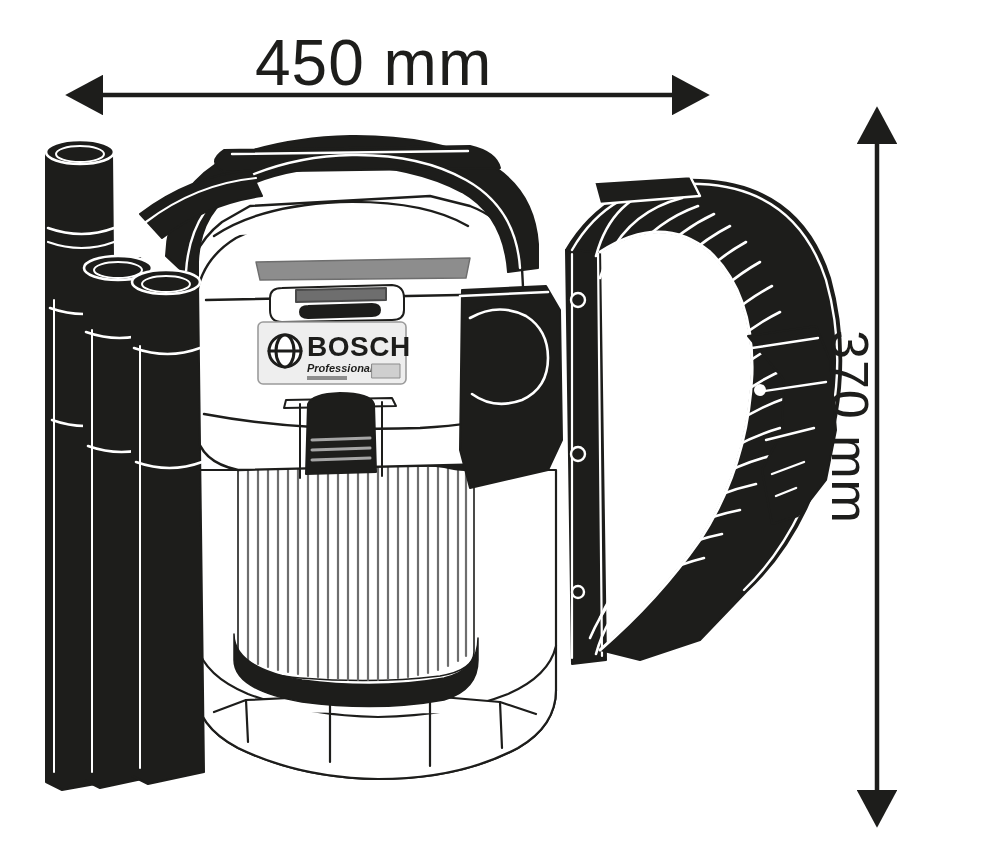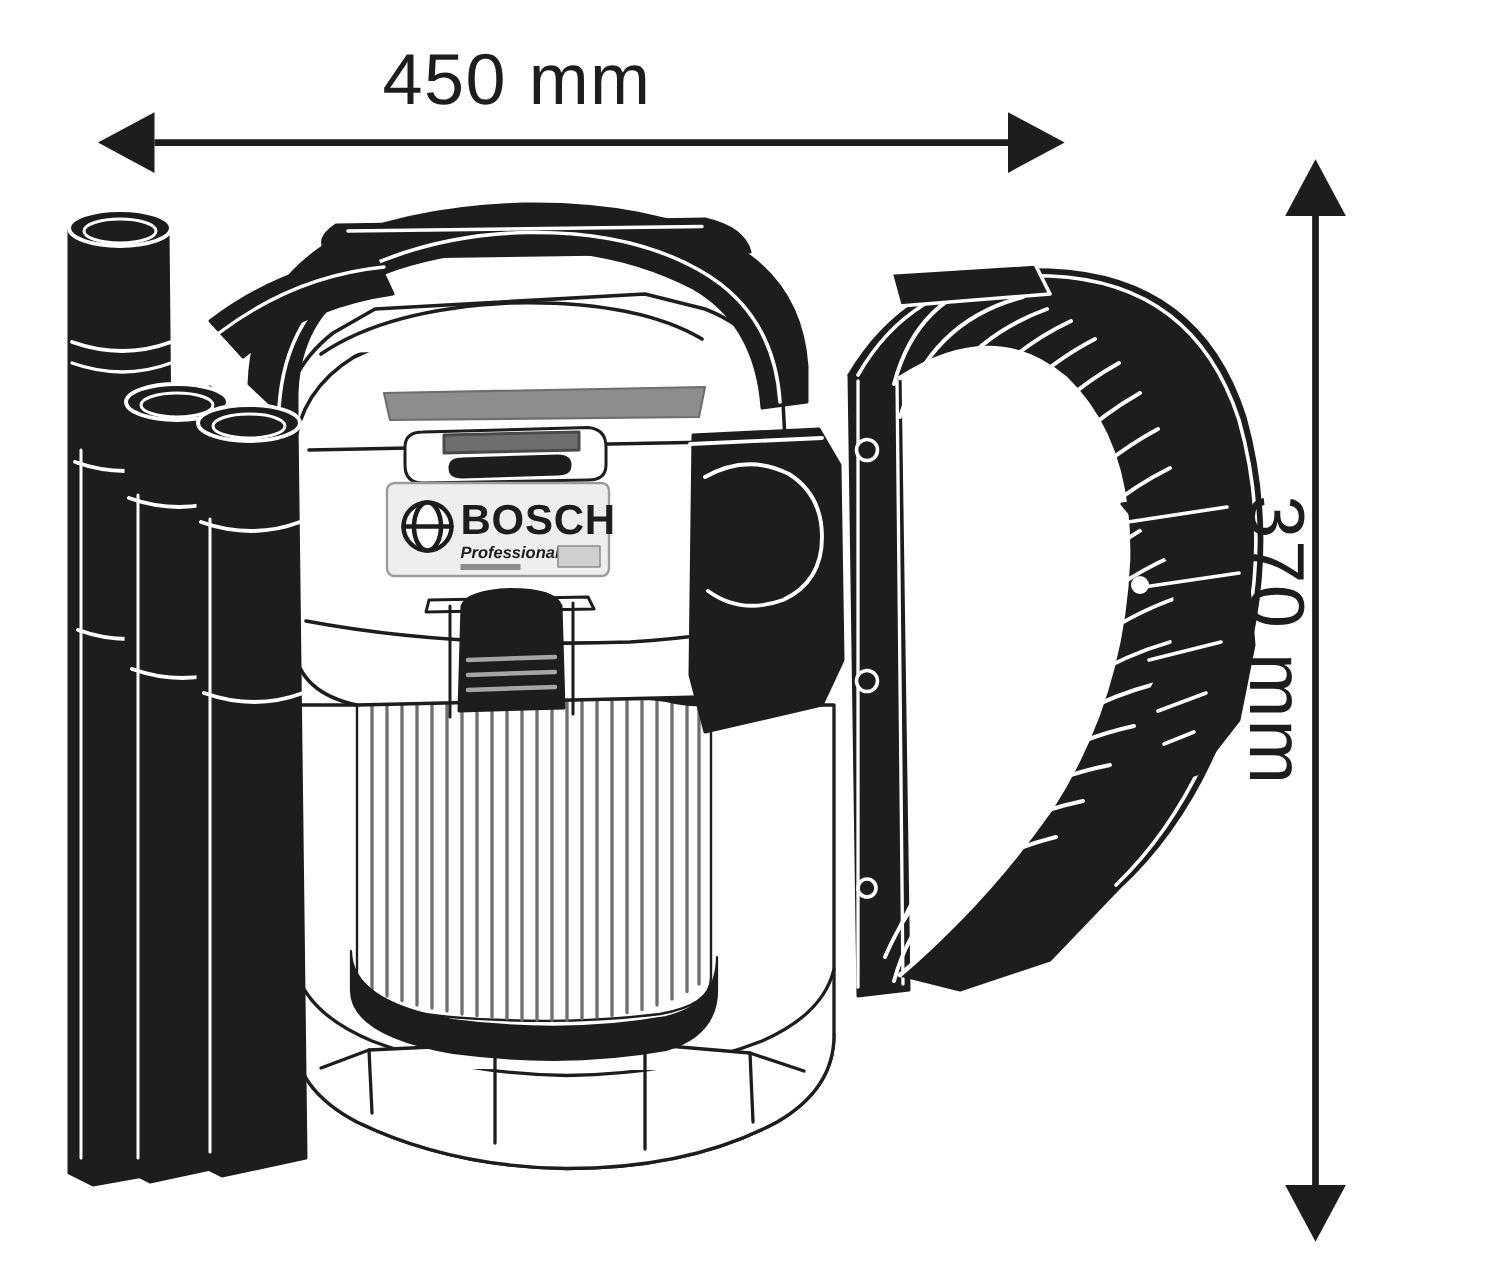--- a/index.html
+++ b/index.html
@@ -3,21 +3,21 @@
 <meta charset="utf-8">
 <title>Product Dimension Diagram</title>
 <style>
   html,body{margin:0;padding:0;background:#ffffff;}
   body{width:1000px;height:858px;overflow:hidden;
        font-family:"Liberation Sans","DejaVu Sans",sans-serif;color:#1a1a1a;}
   #stage{position:relative;width:1000px;height:858px;background:#ffffff;}
   .layer{position:absolute;left:0;top:0;width:1000px;height:858px;}
   .dim-label{position:absolute;font-weight:400;letter-spacing:1px;
              color:#1d1d1b;white-space:nowrap;}
-  #width-label{left:255px;top:26px;font-size:48px;}
+  #width-label{left:255px;top:26px;font-size:64px;}
   #height-label{left:880px;top:330px;font-size:52px;
                 transform:rotate(90deg);transform-origin:left top;}
   svg{display:block;overflow:visible;}
 </style>
 </head>
 <body>
 
 <div id="stage">
 
   <svg class="layer" viewBox="0 0 1000 858" width="1000" height="858">

